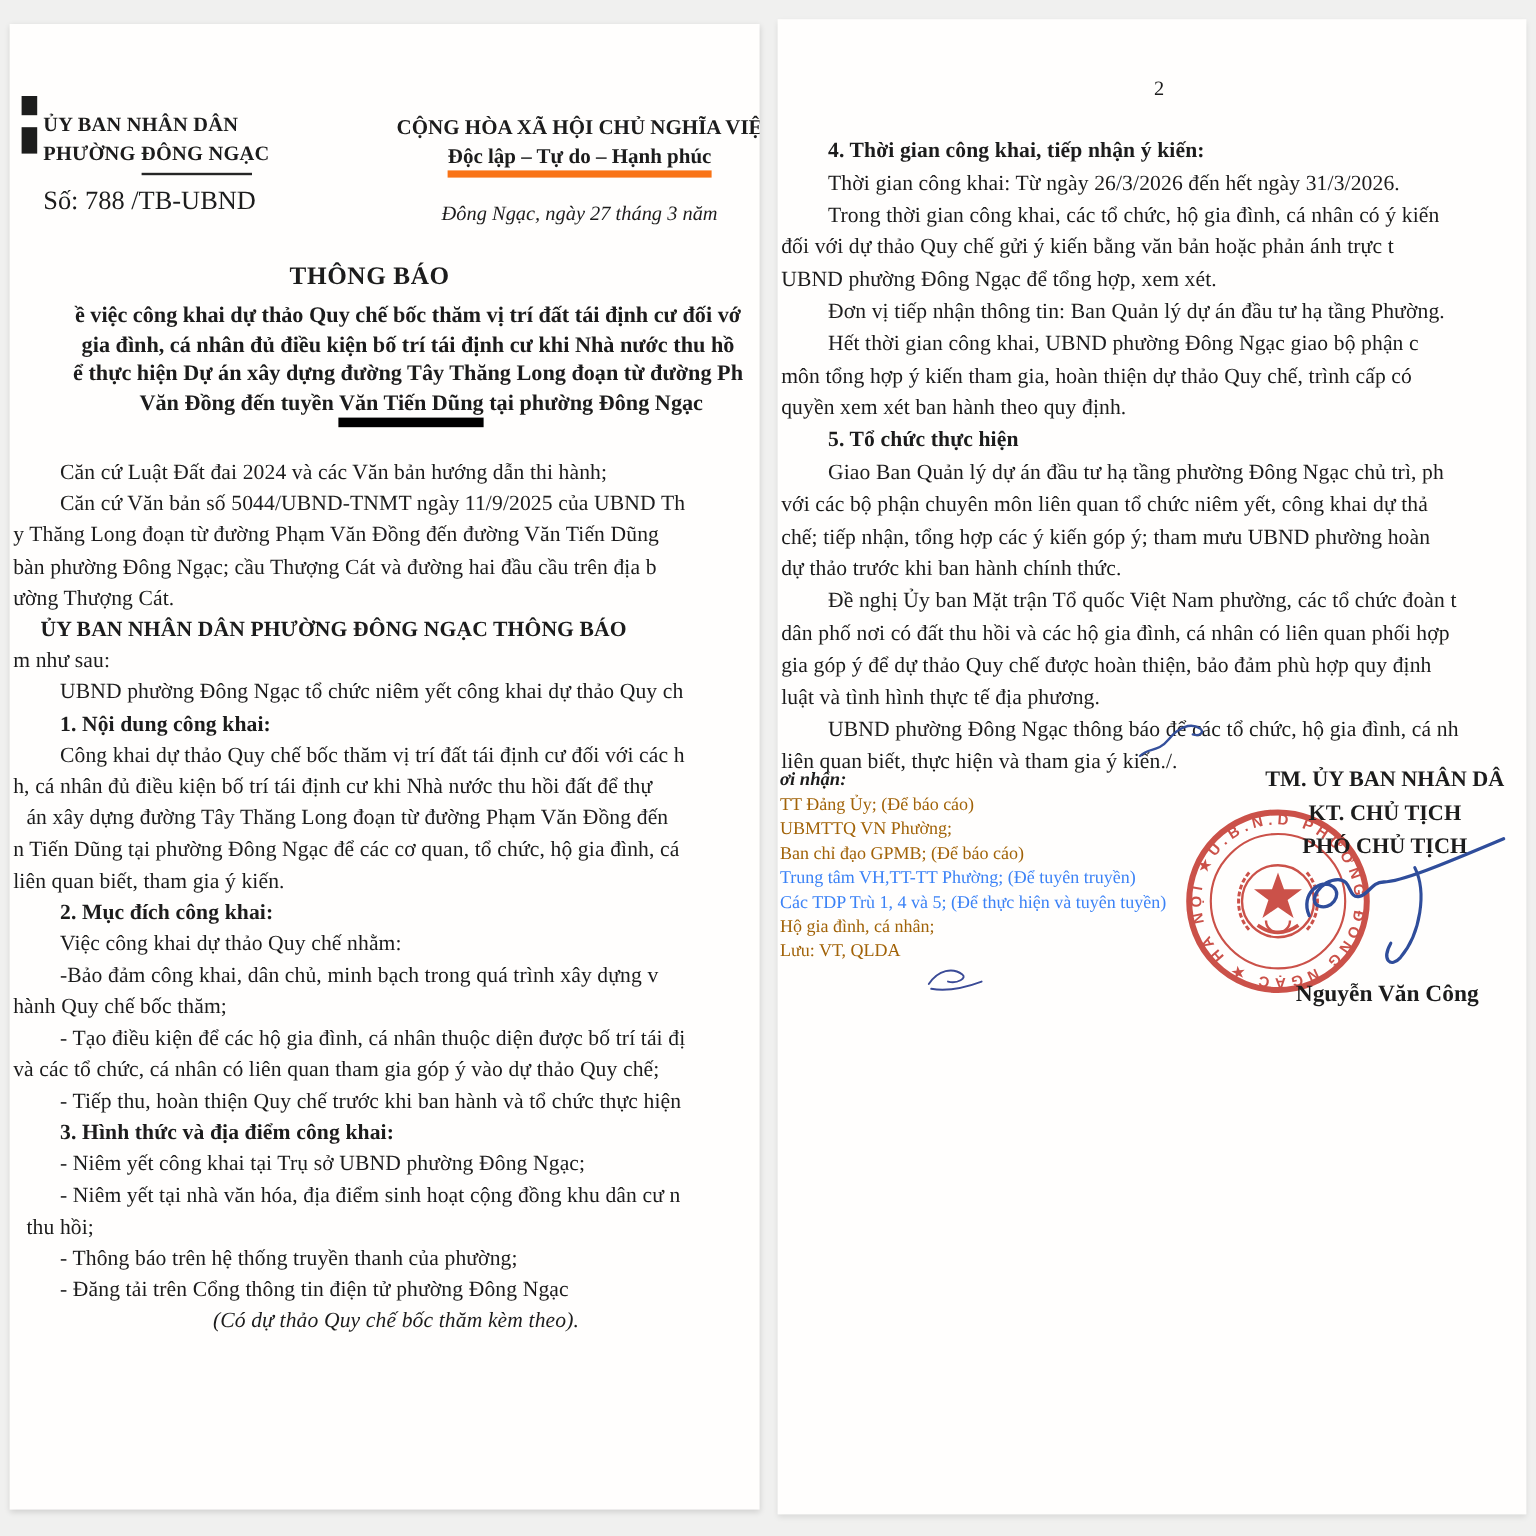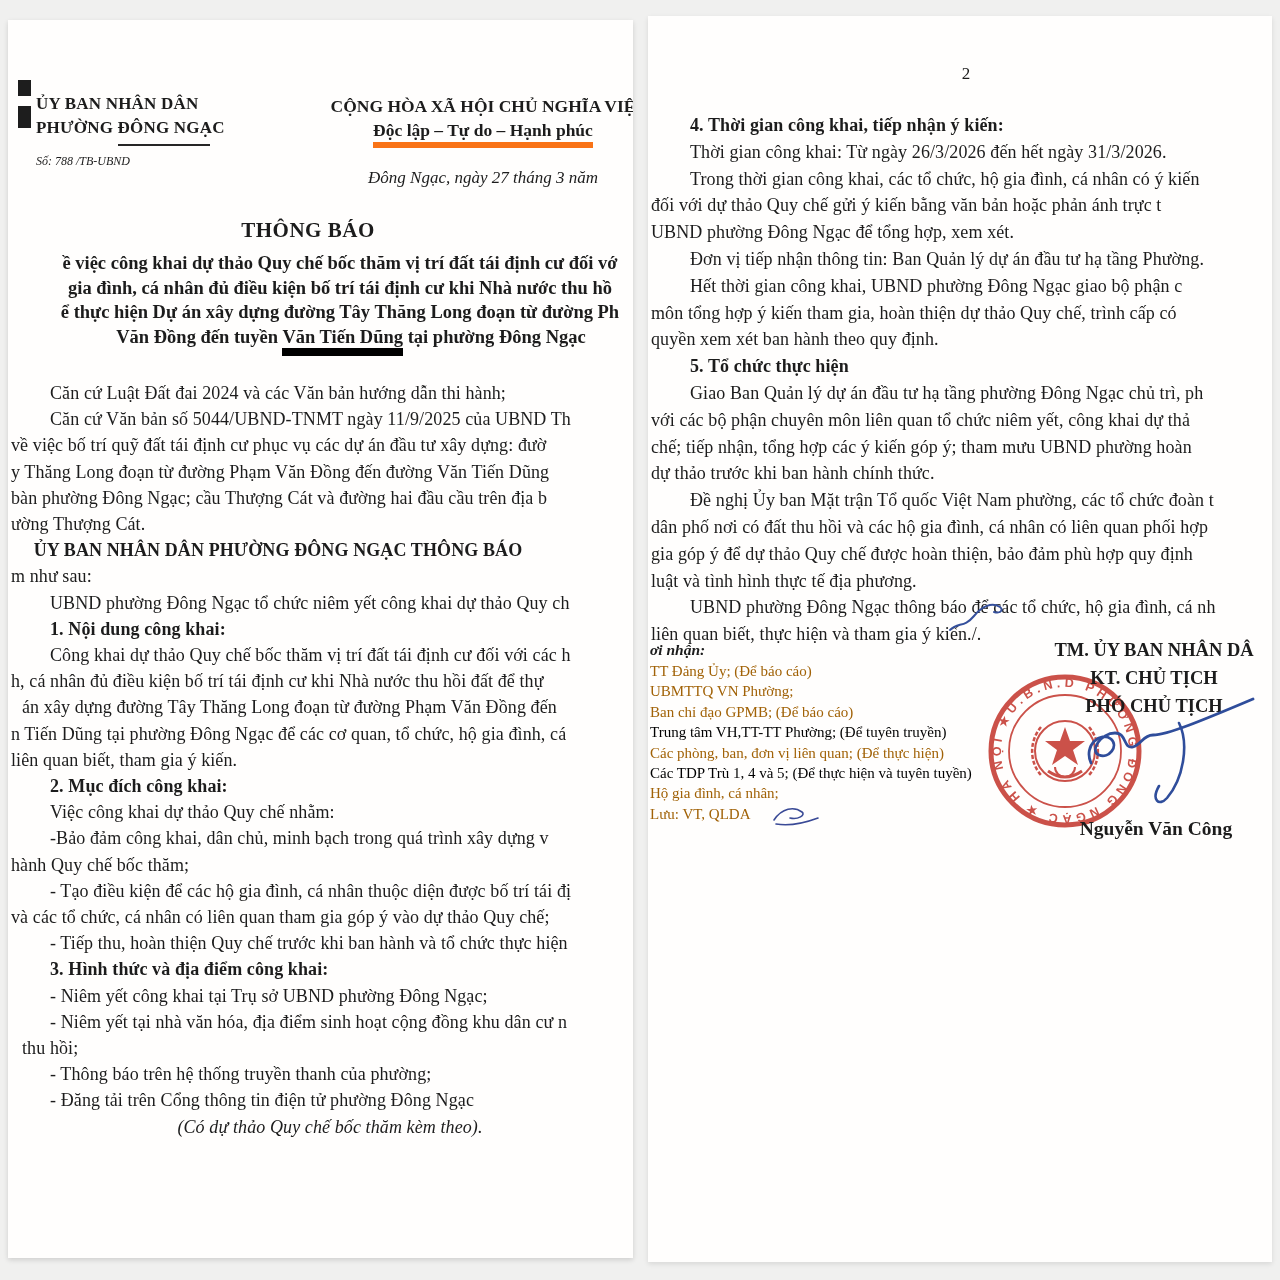--- a/index.html
+++ b/index.html
@@ -14,21 +14,21 @@
   #page2{left:648px;top:16px;width:624px;height:1246px;box-shadow:0 2px 5px rgba(0,0,0,.10);}
 
   .abs{position:absolute;}
   .nw{white-space:nowrap;}
   .b{font-weight:bold;}
 
   
   .org-block{left:28px;top:72px;width:255px;}
   .org-block .l{font-size:17px;font-weight:bold;letter-spacing:.2px;line-height:24px;}
   .org-rule{width:92px;height:2px;background:#262626;margin:4px auto 8px auto;}
-  .doc-no{font-size:12px;font-style:italic;}
+  .doc-no{font-size:22px;}
   .nat-block{left:295px;top:74px;width:360px;text-align:center;}
   .nat-block .l1{font-size:17.5px;font-weight:bold;line-height:24px;white-space:nowrap;}
   .nat-block .motto{font-size:17.5px;font-weight:bold;line-height:24px;}
   .nat-block .motto span{border-bottom:6px solid #f97316;padding-bottom:2px;white-space:nowrap;}
   .nat-block .dateline{font-size:17px;font-style:italic;margin-top:26px;white-space:nowrap;}
 
   .doc-title{left:0;top:198px;width:600px;text-align:center;font-size:21px;font-weight:bold;letter-spacing:.5px;}
   .sub{left:-45px;top:231px;width:754px;}
   .sub .sl{white-space:nowrap;text-align:center;font-weight:bold;font-size:18.5px;line-height:24.6px;}
   .sub .sl4{padding-left:22px;}
@@ -45,21 +45,21 @@
   .ctr{width:540px;text-align:center;}
   .itctr{width:644px;text-align:center;font-style:italic;font-weight:normal;}
 
   .pageno{left:296px;top:48px;width:44px;text-align:center;font-size:17px;}
 
   
   .recip-label{left:2px;top:625px;font-size:15.5px;font-weight:bold;font-style:italic;}
   .recip{left:2px;top:645px;width:380px;}
   .recip .rl{white-space:nowrap;font-size:15px;line-height:20.4px;}
   .blue{color:#a16207;}
-  .dark{color:#000000;}
+  .dark{color:#3b82f6;}
 
   .signoff{left:330px;top:620px;width:352px;text-align:center;z-index:3;}
   .signoff .sg{font-size:18.5px;font-weight:bold;line-height:28px;white-space:nowrap;}
   .signer{left:378px;top:802px;width:260px;text-align:center;font-size:19.5px;font-weight:bold;z-index:4;white-space:nowrap;}
 
   .stamp-svg{left:334px;top:652px;z-index:2;opacity:.88;}
   .sig-svg{left:418px;top:662px;z-index:5;}
   .pen1{left:296px;top:582px;z-index:2;}
   .pen2{left:120px;top:784px;z-index:2;}
 
@@ -91,21 +91,20 @@
   <div class="abs sub">
     <div class="sl">ề việc công khai dự thảo Quy chế bốc thăm vị trí đất tái định cư đối vớ</div>
     <div class="sl">gia đình, cá nhân đủ điều kiện bố trí tái định cư khi Nhà nước thu hồ</div>
     <div class="sl">ể thực hiện Dự án xây dựng đường Tây Thăng Long đoạn từ đường Ph</div>
     <div class="sl sl4"><span>Văn Đồng đến tuyền </span><span class="u-blue">Văn Tiến Dũng</span><span> tại phường Đông Ngạc</span></div>
   </div>
 
   <div class="abs body1">
     <div class="ln ind">Căn cứ Luật Đất đai 2024 và các Văn bản hướng dẫn thi hành;</div>
     <div class="ln ind">Căn cứ Văn bản số 5044/UBND-TNMT ngày 11/9/2025 của UBND Th</div>
-    <div class="ln cut">về việc bố trí quỹ đất tái định cư phục vụ các dự án đầu tư xây dựng: đườ</div>
     <div class="ln cut">y Thăng Long đoạn từ đường Phạm Văn Đồng đến đường Văn Tiến Dũng</div>
     <div class="ln cut">bàn phường Đông Ngạc; cầu Thượng Cát và đường hai đầu cầu trên địa b</div>
     <div class="ln cut">ường Thượng Cát.</div>
     <div class="ln ctr b">ỦY BAN NHÂN DÂN PHƯỜNG ĐÔNG NGẠC THÔNG BÁO</div>
     <div class="ln cut">m như sau:</div>
     <div class="ln ind">UBND phường Đông Ngạc tổ chức niêm yết công khai dự thảo Quy ch</div>
     <div class="ln ind b">1. Nội dung công khai:</div>
     <div class="ln ind">Công khai dự thảo Quy chế bốc thăm vị trí đất tái định cư đối với các h</div>
     <div class="ln cut">h, cá nhân đủ điều kiện bố trí tái định cư khi Nhà nước thu hồi đất để thự</div>
     <div class="ln cut12">án xây dựng đường Tây Thăng Long đoạn từ đường Phạm Văn Đồng đến</div>
@@ -158,21 +157,20 @@
   <svg class="abs pen1" width="70" height="40" viewBox="0 0 70 40">
     <path d="M6,32 C14,24 20,30 30,18 C38,8 48,4 56,9 C60,12 56,16 50,14" fill="none" stroke="#35509c" stroke-width="2" stroke-linecap="round"></path>
   </svg>
 
   <div class="abs recip-label">ơi nhận:</div>
   <div class="abs recip">
     <div class="rl blue">TT Đảng Ủy;     (Để báo cáo)</div>
     <div class="rl blue">UBMTTQ VN Phường;</div>
     <div class="rl blue">Ban chỉ đạo GPMB; (Để báo cáo)</div>
     <div class="rl dark">Trung tâm VH,TT-TT Phường; (Để tuyên truyền)</div>
-    <div class="rl blue">Các phòng, ban, đơn vị liên quan; (Để thực hiện)</div>
     <div class="rl dark">Các TDP Trù 1, 4 và 5; (Để thực hiện và tuyên tuyền)</div>
     <div class="rl blue">Hộ gia đình, cá nhân;</div>
     <div class="rl blue">Lưu: VT, QLDA</div>
   </div>
 
   <svg class="abs pen2" width="56" height="32" viewBox="0 0 56 32">
     <path d="M6,20 C14,8 26,6 34,12 C38,15 30,20 22,18 M8,24 C20,26 34,24 50,18" fill="none" stroke="#3a4a96" stroke-width="1.6" stroke-linecap="round"></path>
   </svg>
 
   <div class="abs signoff">

